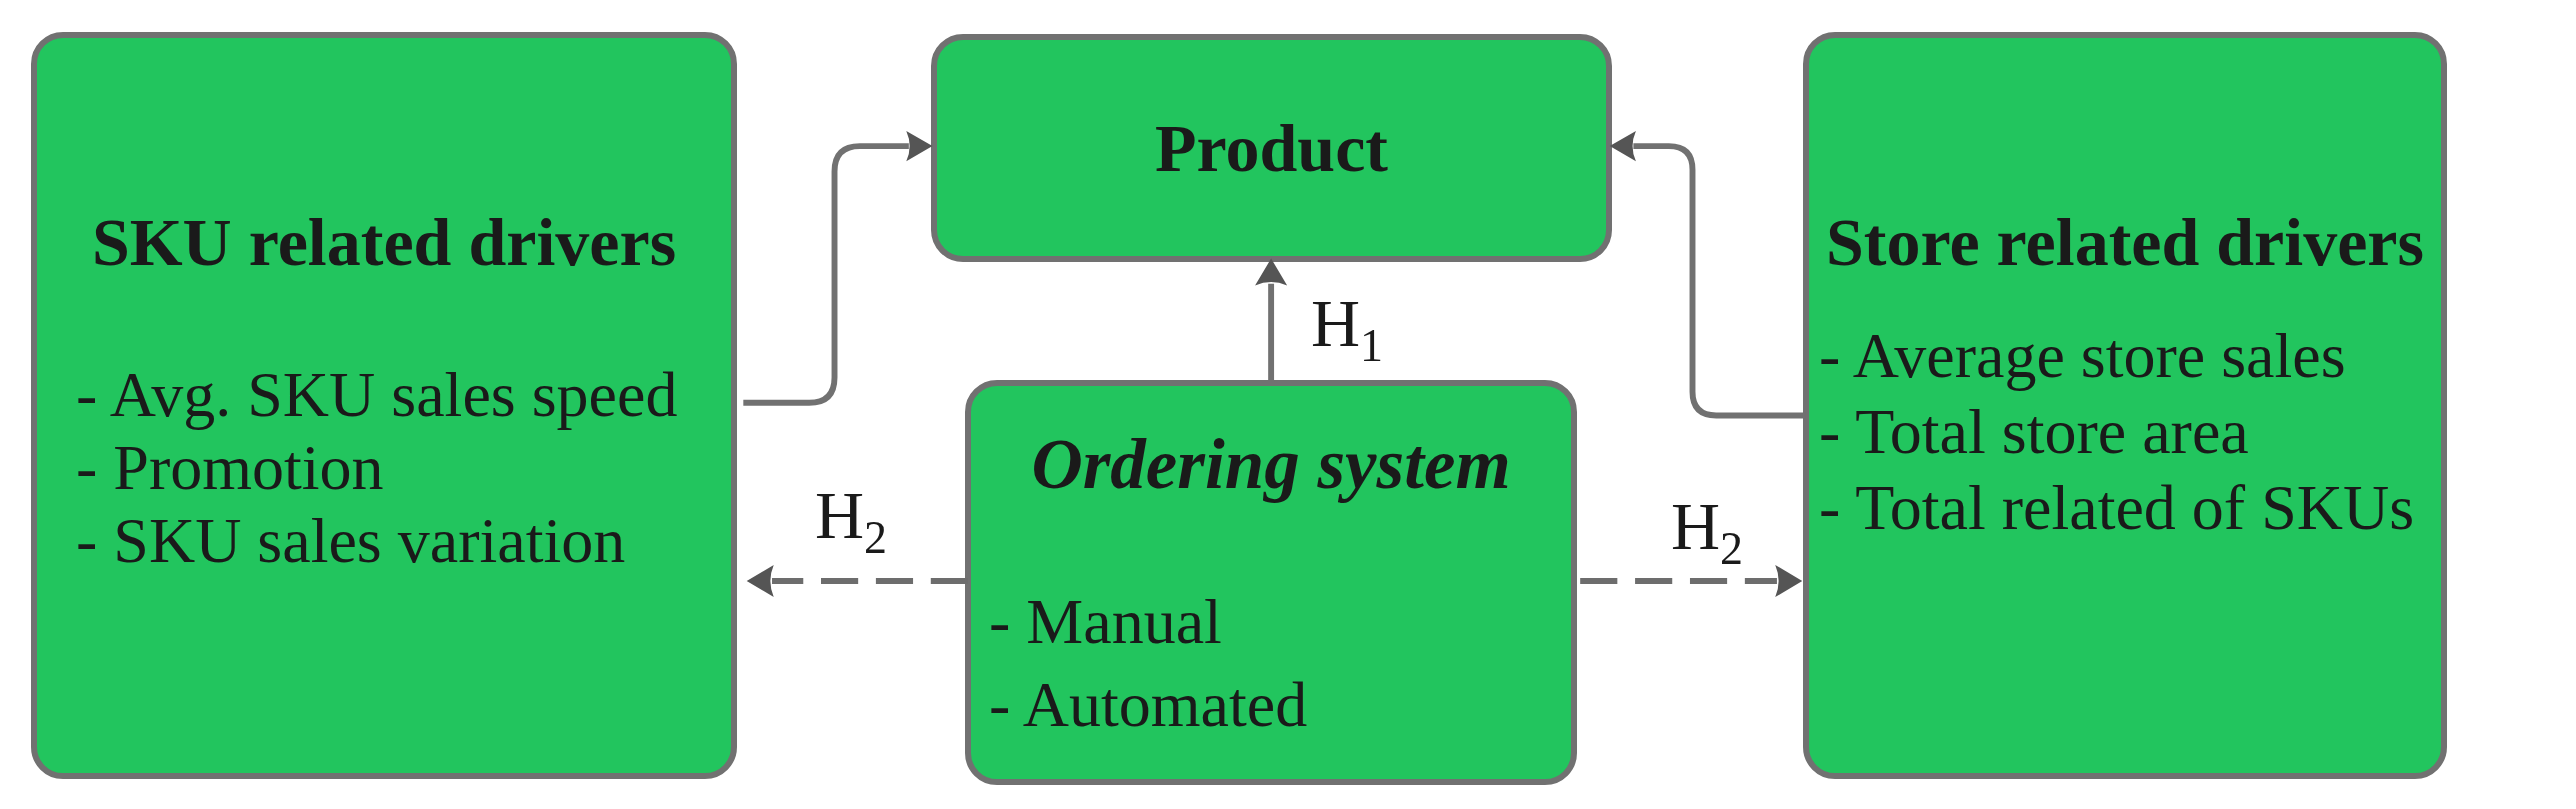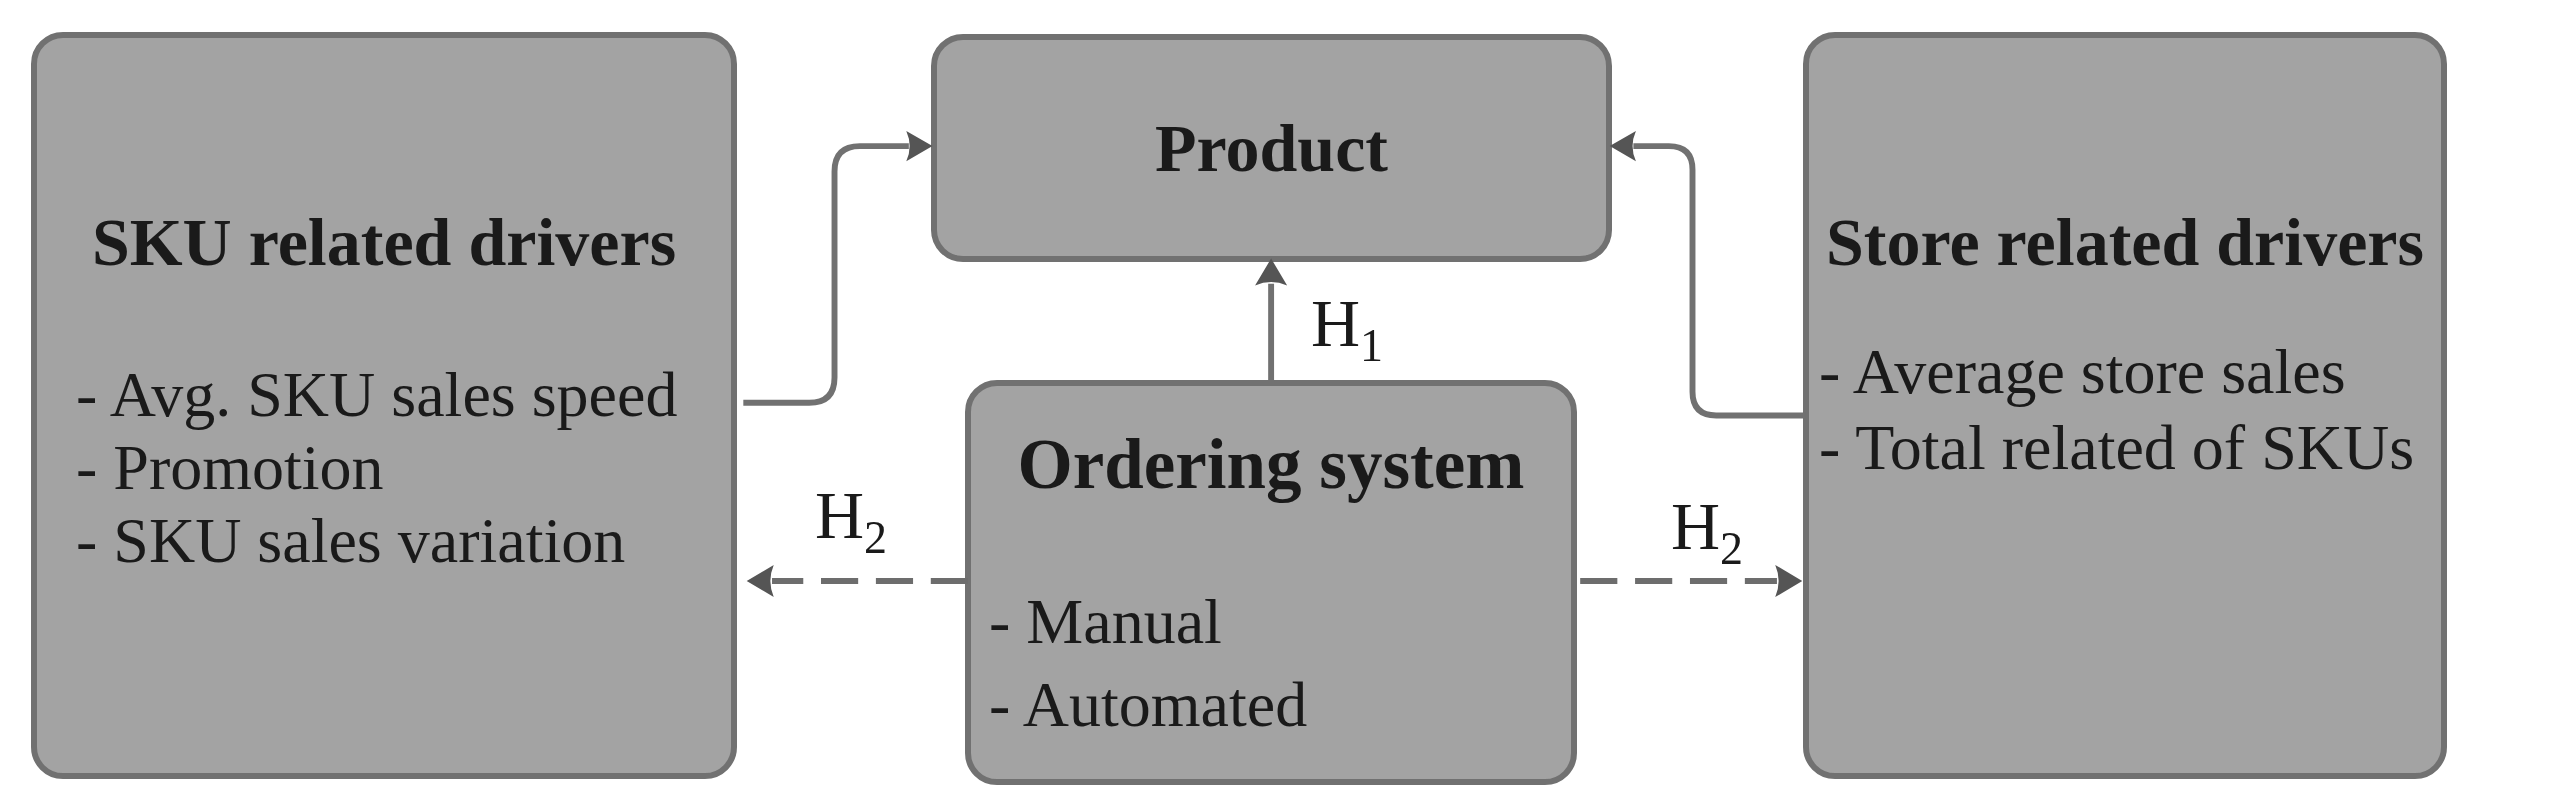--- a/index.html
+++ b/index.html
@@ -12,21 +12,21 @@
     width: 2576px;
     height: 809px;
     background: #ffffff;
     font-family: "Liberation Serif", "DejaVu Serif", serif;
     color: #1a1a1a;
     overflow: hidden;
   }
   .box {
     position: absolute;
     box-sizing: border-box;
-    background: #a3a3a3;
+    background: #22c55e;
     border: 6px solid #717171;
     border-radius: 32px;
     z-index: 1;
   }
   .box-title {
     font-weight: bold;
     font-size: 68px;
     line-height: 71px;
     text-align: center;
     white-space: nowrap;
@@ -46,28 +46,28 @@
   #box-availability {
     left: 931px; top: 34px; width: 681px; height: 228px;
     display: flex; flex-direction: column; align-items: center; justify-content: center;
   }
   #box-availability .box-title { line-height: 88px; }
   
   #box-ordering {
     left: 965px; top: 380px; width: 612px; height: 405px;
     padding-top: 41px;
   }
-  #box-ordering .box-title { font-size: 71px; line-height: 74px; }
+  #box-ordering .box-title { font-size: 71px; line-height: 74px; font-style: italic; }
   #box-ordering .box-items { margin-top: 79px; padding-left: 18px; line-height: 83px; }
   
   #box-store {
     left: 1803px; top: 32px; width: 644px; height: 747px;
     padding-top: 169px;
   }
-  #box-store .box-items { margin-top: 56px; padding-left: 10px; line-height: 76px; }
+  #box-store .box-items { margin-top: 40px; padding-left: 10px; line-height: 76px; }
 
   
   svg.connectors {
     position: absolute;
     left: 0; top: 0;
     width: 2576px; height: 809px;
     z-index: 2;
     pointer-events: none;
   }
   svg.connectors .line {
@@ -123,20 +123,21 @@
     <div class="box-items">
       <div>- Manual</div>
       <div>- Automated</div>
     </div>
   </div>
 
   <div class="box" id="box-store">
     <div class="box-title">Store related drivers</div>
     <div class="box-items">
       <div>- Average store sales</div>
+      <div>- Total store area</div>
       <div>- Total related of SKUs</div>
     </div>
   </div>
 
   <svg class="connectors" viewBox="0 0 3050 958" xmlns="http://www.w3.org/2000/svg">
 
     <path class="line" d="M 880 477 H 958 Q 988 477 988 447 V 203 Q 988 173 1018 173 H 1076"></path>
     <path class="head" d="M 1104 173 L 1073 155 Q 1081 173 1073 191 Z"></path>
 
     <path class="line" d="M 2138 492 H 2032 Q 2004 492 2004 464 V 201 Q 2004 173 1976 173 H 1934"></path>

